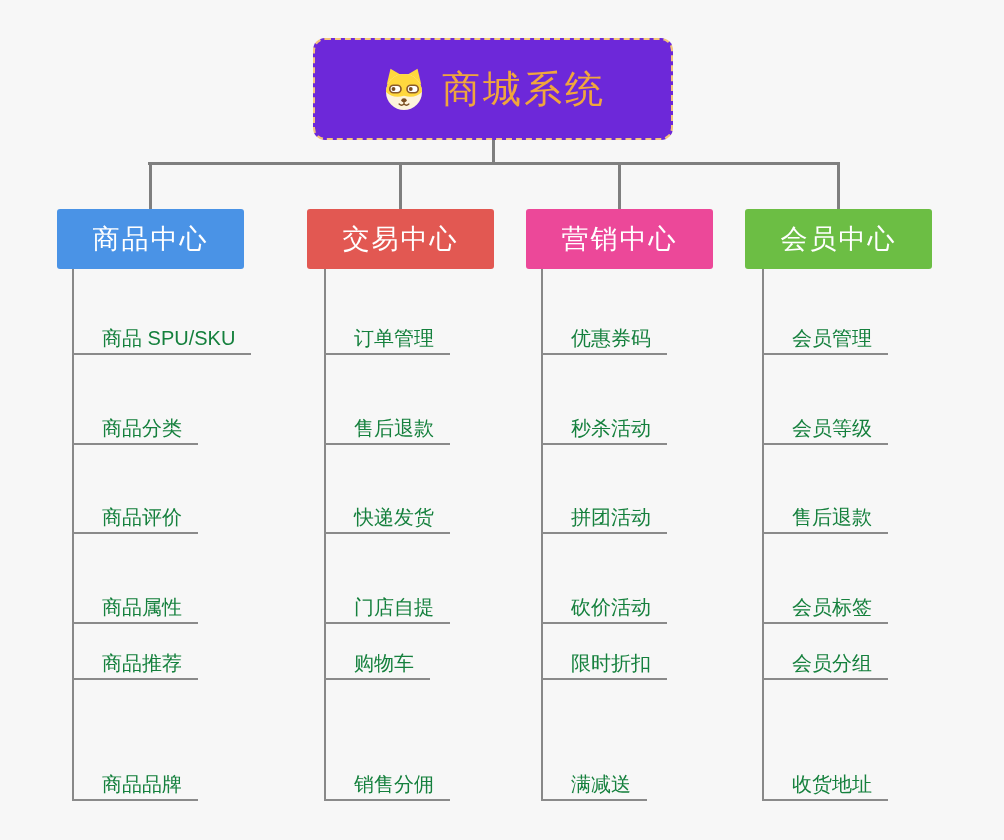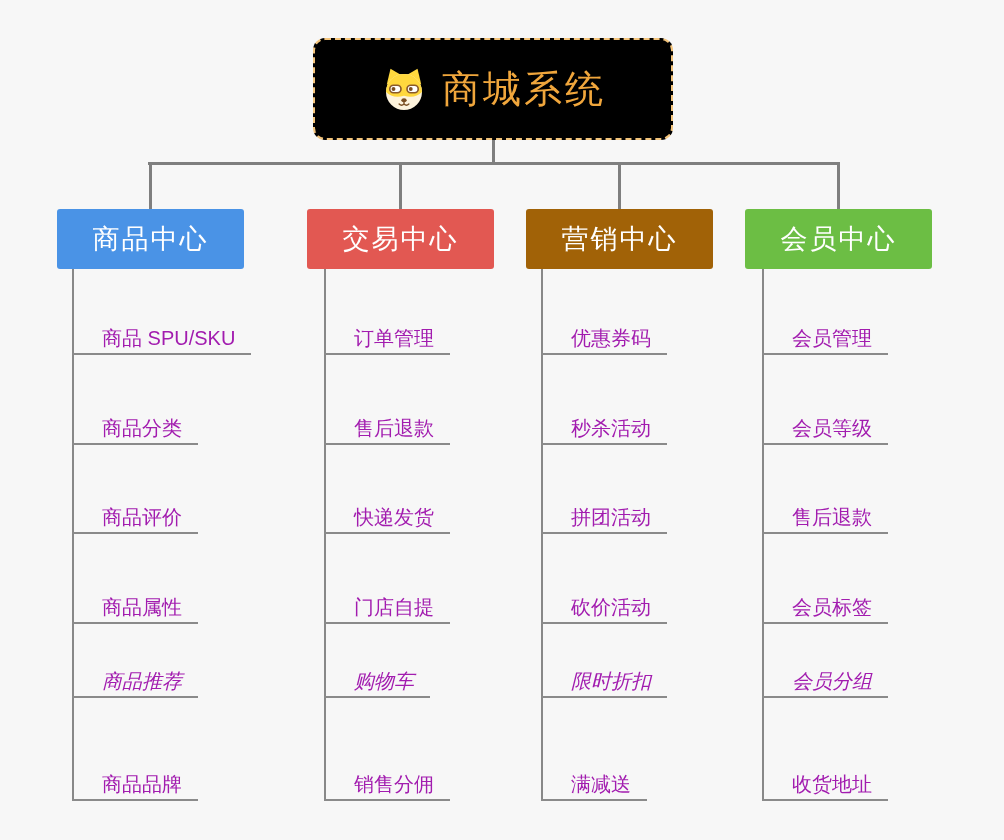--- a/index.html
+++ b/index.html
@@ -12,21 +12,21 @@
     width:1004px;
     height:840px;
     background:#f7f7f7;
     overflow:hidden;
   }
   
   .root-node{
     position:absolute;
     left:313px; top:38px;
     width:360px; height:102px;
-    background:#000000;
+    background:#6d28d9;
     border:2px dashed #f3c47c;
     border-radius:12px;
     box-sizing:border-box;
     display:flex;
     align-items:center;
     justify-content:center;
     gap:14px;
   }
   .root-title{
     color:#f0a63c;
@@ -53,39 +53,39 @@
     font-size:27px;
     letter-spacing:2px;
     display:flex;
     align-items:center;
     justify-content:center;
     box-sizing:border-box;
     white-space:nowrap;
   }
   .b0{left:57px;  background:#4a93e6;}
   .b1{left:307px; background:#e25852;}
-  .b2{left:526px; background:#a16207;}
+  .b2{left:526px; background:#ec4899;}
   .b3{left:745px; background:#6cbe44;}
   
   .leaf{
     position:absolute;
     height:36px;
     border-bottom:2px solid #8a8a8a;
     box-sizing:content-box;
     padding:0 16px 2px 30px;
     font-size:20px;
-    color:#a21caf;
+    color:#15803d;
     white-space:nowrap;
     display:flex;
     align-items:flex-end;
     line-height:1.3;
   }
   .col0{left:72px;} .col1{left:324px;} .col2{left:541px;} .col3{left:762px;}
   .row0{top:315px;} .row1{top:405px;} .row2{top:494px;}
-  .row3{top:584px;} .row4{top:658px;font-style:italic;} .row5{top:761px;}
+  .row3{top:584px;} .row4{top:640px;} .row5{top:761px;}
 </style>
 </head>
 <body>
 
 <div id="canvas">
 
   <div class="line stem"></div>
   <div class="line h-rail"></div>
   <div class="line drop d0"></div>
   <div class="line drop d1"></div>

